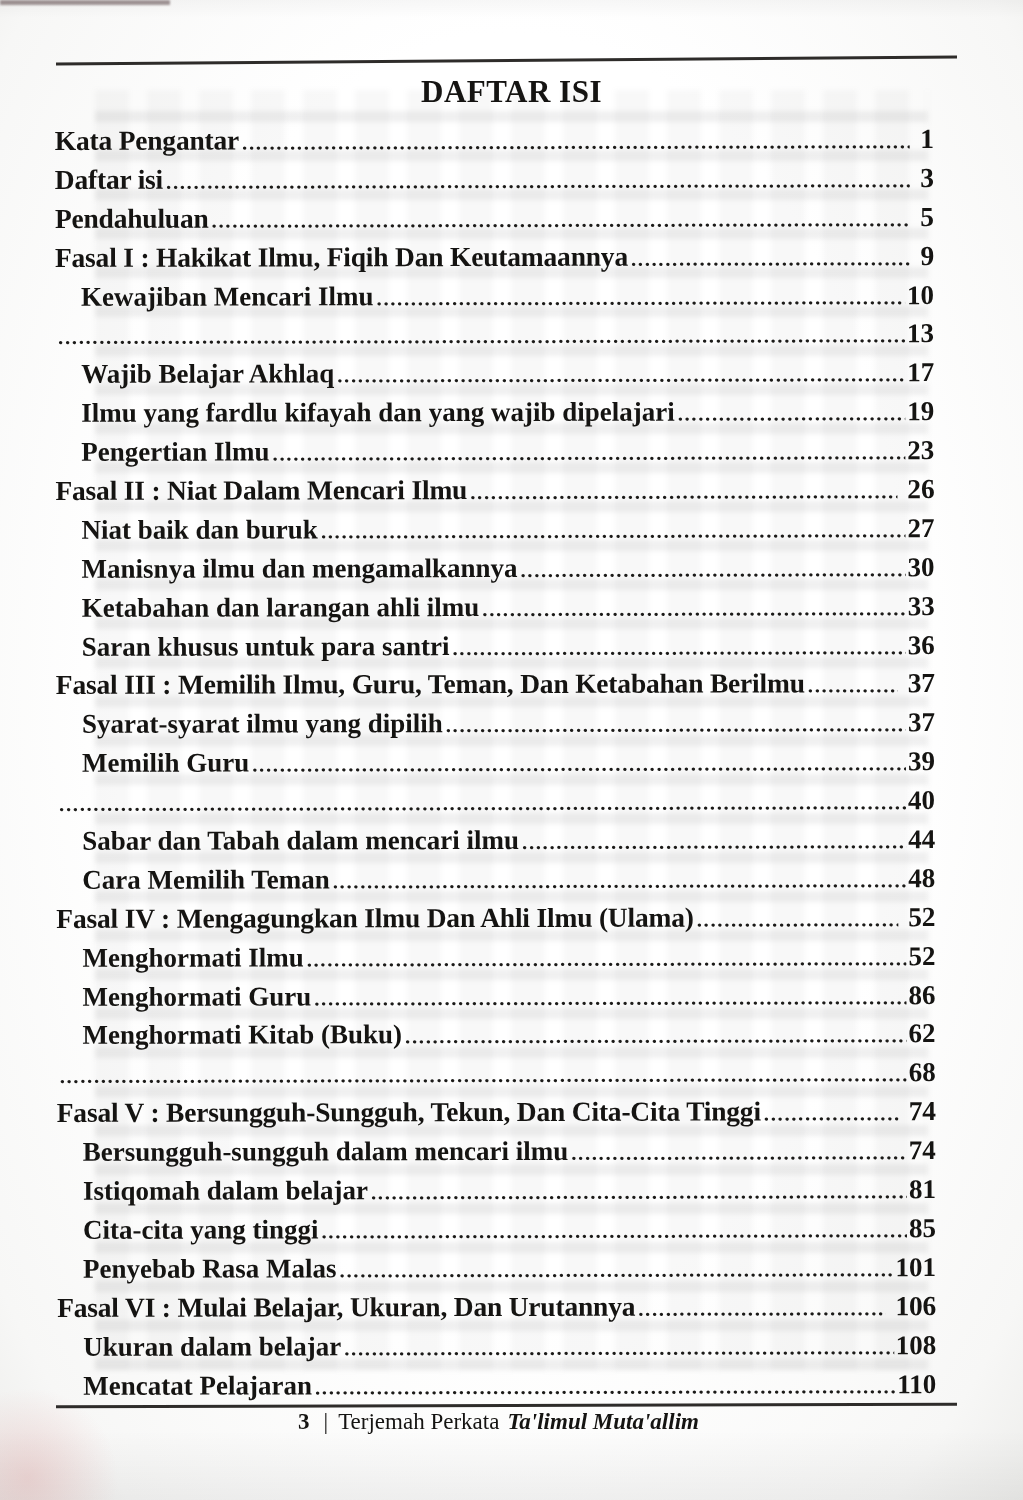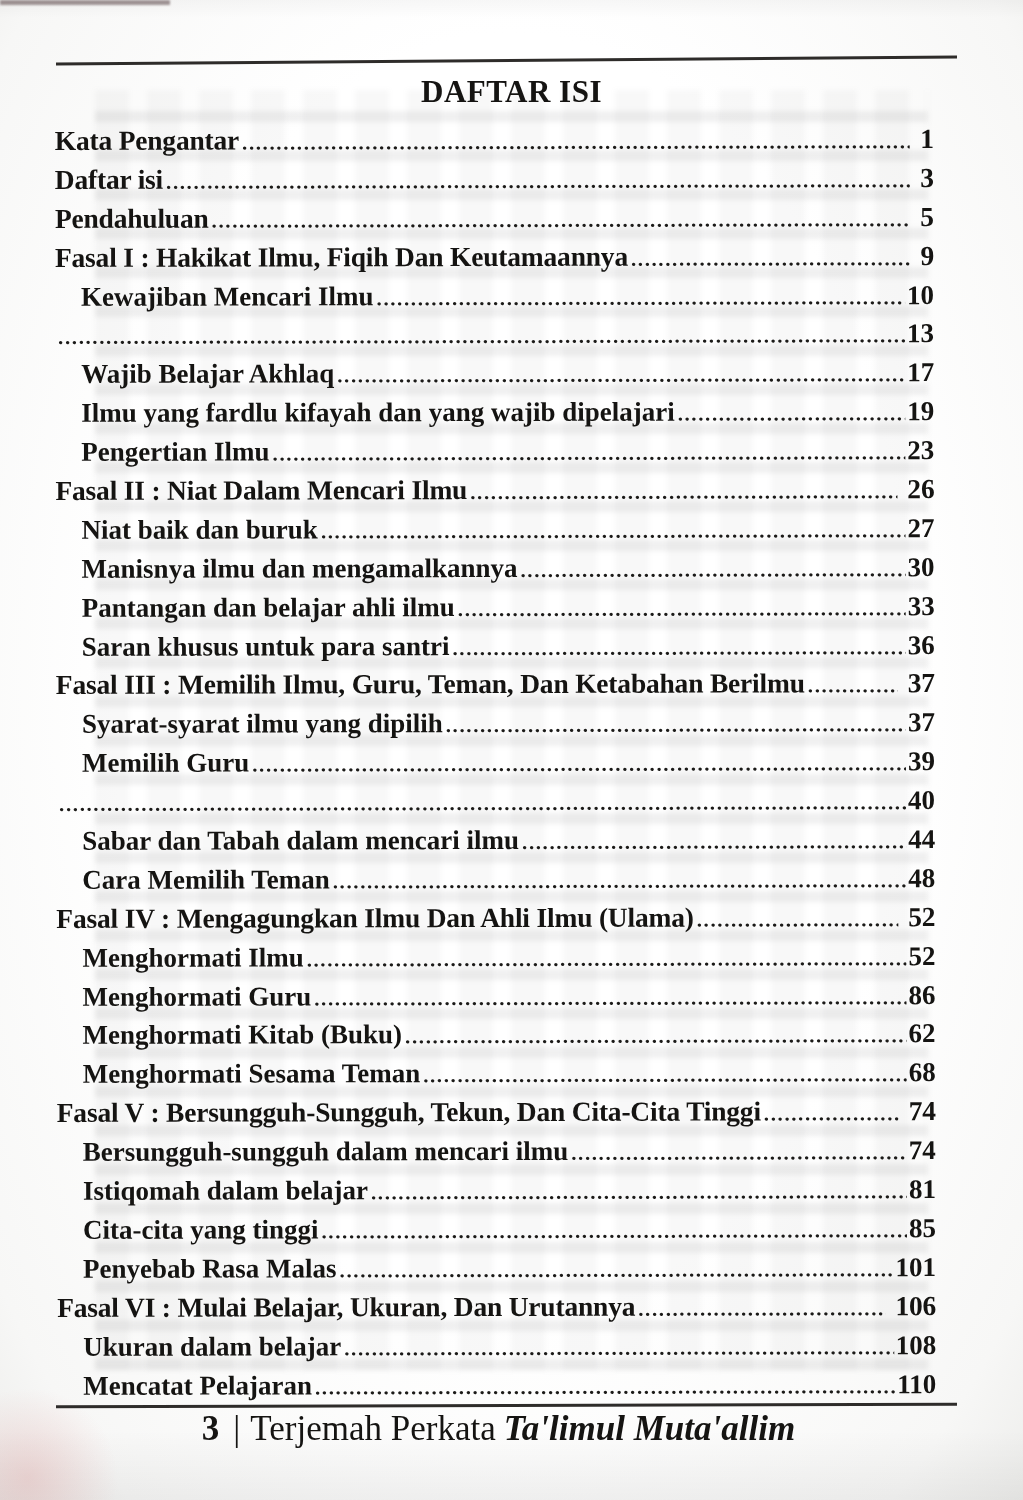--- a/index.html
+++ b/index.html
@@ -61,21 +61,21 @@
   .row.level0 .pagenum { padding-left: 8px; }
 
   .footer-rule {
     position: absolute; top: 1404px; left: 56px; width: 901px;
     border-top: 3.5px solid #2e2c2a;
     transform: rotate(-0.15deg);
   }
   .footer {
     position: absolute; top: 1409px; left: 4px; right: 30px;
     text-align: center;
-    font-size: 35px;
+    font-size: 23px;
   }
   .footer .f-num { font-weight: bold; margin-right: 14px; }
   .footer .f-sep { font-weight: normal; margin-right: 10px; }
   .footer .f-label { font-weight: normal; }
   .footer .f-title { font-weight: bold; font-style: italic; margin-left: 8px; }
 
   
   .bleed {
     position: absolute; top: 90px; left: 95px; right: 95px; bottom: 130px;
     background:
@@ -168,21 +168,21 @@
       <span class="pagenum">27</span>
     </div>
 
     <div class="row level1">
       <span class="label">Manisnya ilmu dan mengamalkannya</span>
       <span class="dots">............................................................................................................................................................................................................................</span>
       <span class="pagenum">30</span>
     </div>
 
     <div class="row level1">
-      <span class="label">Pantangan dan belajar ahli ilmu</span>
+      <span class="label">Ketabahan dan larangan ahli ilmu</span>
       <span class="dots">............................................................................................................................................................................................................................</span>
       <span class="pagenum">33</span>
     </div>
 
     <div class="row level1">
       <span class="label">Saran khusus untuk para santri</span>
       <span class="dots">............................................................................................................................................................................................................................</span>
       <span class="pagenum">36</span>
     </div>
 
@@ -239,21 +239,20 @@
       <span class="pagenum">86</span>
     </div>
 
     <div class="row level1">
       <span class="label">Menghormati Kitab (Buku)</span>
       <span class="dots">............................................................................................................................................................................................................................</span>
       <span class="pagenum">62</span>
     </div>
 
     <div class="row level1">
-      <span class="label">Menghormati Sesama Teman</span>
       <span class="dots">............................................................................................................................................................................................................................</span>
       <span class="pagenum">68</span>
     </div>
 
     <div class="row level0">
       <span class="label">Fasal V : Bersungguh-Sungguh, Tekun, Dan Cita-Cita Tinggi</span>
       <span class="dots">............................................................................................................................................................................................................................</span>
       <span class="pagenum">74</span>
     </div>
 

